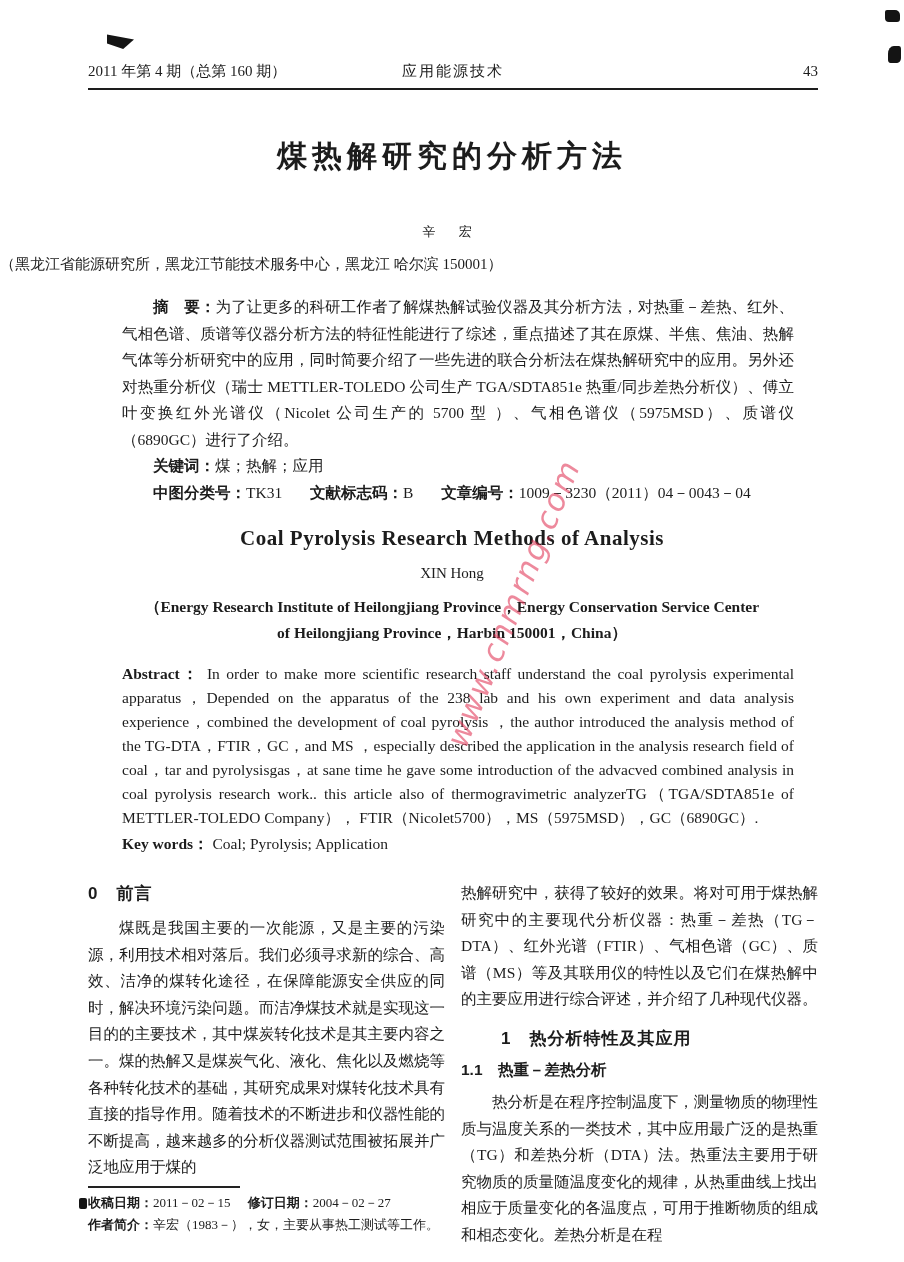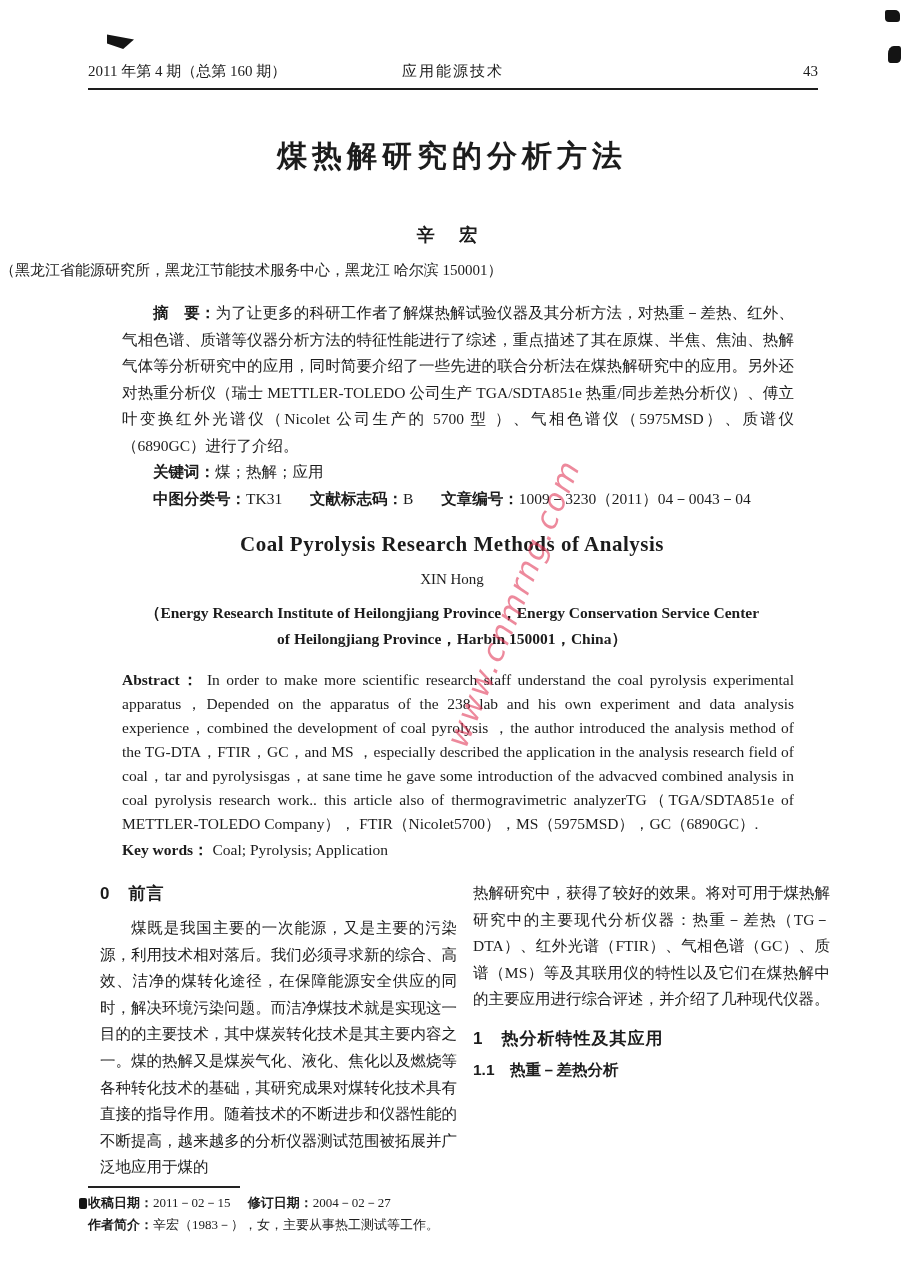--- a/index.html
+++ b/index.html
@@ -24,21 +24,21 @@
   .journal-header .right { flex:1; text-align:right; }
   .header-rule { margin:7px 86px 0 88px; height:2px; background:#1d1d1d; }
 
   
   .title-cn {
     margin-top:46px; text-align:center;
     font-size:30px; font-weight:700; letter-spacing:5px;font-family:Liberation Mono, monospace;
   }
   .author-cn {
     margin-top:46px; text-align:center;
-    font-size:18px; font-weight:700; letter-spacing:10px;
+    font-size:13px; font-weight:400; letter-spacing:10px;
   }
   .affil-cn { margin-top:14px; text-align:left; font-size:15px; }
 
   .blk { margin-left:122px; margin-right:110px; }
   .abstract-cn {
     margin-top:20px; font-size:15.5px; line-height:26.5px;
     text-align:justify; text-indent:2em;
   }
   .kw-cn, .meta-line {
     font-size:15.5px; line-height:26.5px; text-indent:2em;
@@ -54,40 +54,40 @@
   .affil-en  { margin-top:12px; text-align:center; font-size:15.5px;
                font-weight:700; line-height:26px; }
   .abstract-en {
     margin-top:16px; font-size:15.5px; line-height:24px; text-align:justify;
   }
   .abstract-en .lbl-en, .kw-en .lbl-en { font-weight:700; }
   .kw-en { margin-top:2px; font-size:15.5px; line-height:24px; }
 
   
   .columns {
-    position:absolute; top:880px; left:100px; width:730px;
+    position:absolute; top:880px; left:88px; width:730px;
     display:flex; gap:16px;
   }
   .col { width:357px; }
   .sec-h {
     font-family:"Liberation Sans", sans-serif;
     font-weight:700; font-size:17px; letter-spacing:1px;
     margin:2px 0 10px 0;
   }
   .sub-h {
     font-family:"Liberation Sans", sans-serif;
     font-weight:700; font-size:15.5px;
     margin:8px 0 8px 0;
   }
   .body-p {
     font-size:15.5px; line-height:26.6px; text-align:justify;
   }
   .indent { text-indent:2em; }
   .col-left .body-p { max-height:268px; overflow:hidden; }
-  .col-right .sec-h { margin-top:14px; }
+  .col-right .sec-h { margin-top:14px;margin-left:40px; }
 
   
   .footnote {
     position:absolute; left:88px; top:1186px; width:372px;
     font-size:13px; line-height:22px;
   }
   .footnote-rule { width:152px; height:1.5px; background:#222; margin-bottom:4px; }
   .fn-gap { margin-left:14px; }
 
   
@@ -161,20 +161,21 @@
 
   <div class="columns">
     <div class="col col-left">
       <h3 class="sec-h">0　前言</h3>
       <p class="body-p indent">煤既是我国主要的一次能源，又是主要的污染源，利用技术相对落后。我们必须寻求新的综合、高效、洁净的煤转化途径，在保障能源安全供应的同时，解决环境污染问题。而洁净煤技术就是实现这一目的的主要技术，其中煤炭转化技术是其主要内容之一。煤的热解又是煤炭气化、液化、焦化以及燃烧等各种转化技术的基础，其研究成果对煤转化技术具有直接的指导作用。随着技术的不断进步和仪器性能的不断提高，越来越多的分析仪器测试范围被拓展并广泛地应用于煤的</p>
     </div>
     <div class="col col-right">
       <p class="body-p">热解研究中，获得了较好的效果。将对可用于煤热解研究中的主要现代分析仪器：热重－差热（TG－DTA）、红外光谱（FTIR）、气相色谱（GC）、质谱（MS）等及其联用仪的特性以及它们在煤热解中的主要应用进行综合评述，并介绍了几种现代仪器。</p>
       <h3 class="sec-h">1　热分析特性及其应用</h3>
       <h4 class="sub-h">1.1　热重－差热分析</h4>
+      <p class="body-p indent">热分析是在程序控制温度下，测量物质的物理性质与温度关系的一类技术，其中应用最广泛的是热重（TG）和差热分析（DTA）法。热重法主要用于研究物质的质量随温度变化的规律，从热重曲线上找出相应于质量变化的各温度点，可用于推断物质的组成和相态变化。差热分析是在程</p>
     </div>
   </div>
 
   <div class="footnote">
     <div class="footnote-rule"></div>
     <div>
       <span class="lbl">收稿日期：</span><span>2011－02－15</span>
       <span class="lbl fn-gap">修订日期：</span><span>2004－02－27</span>
     </div>
     <div>

